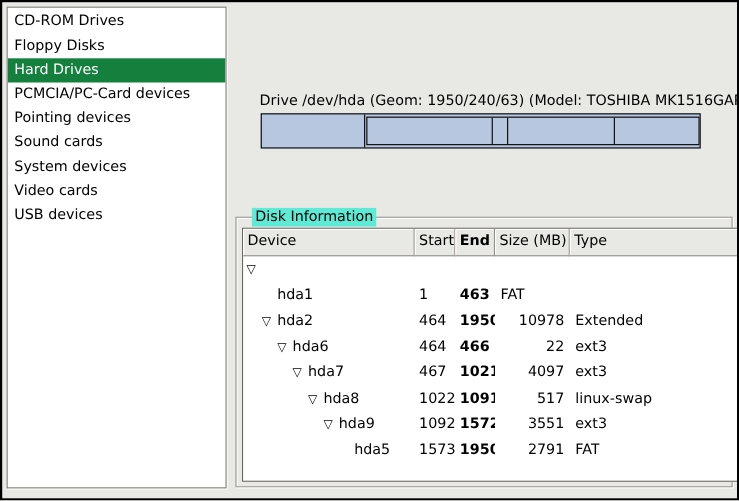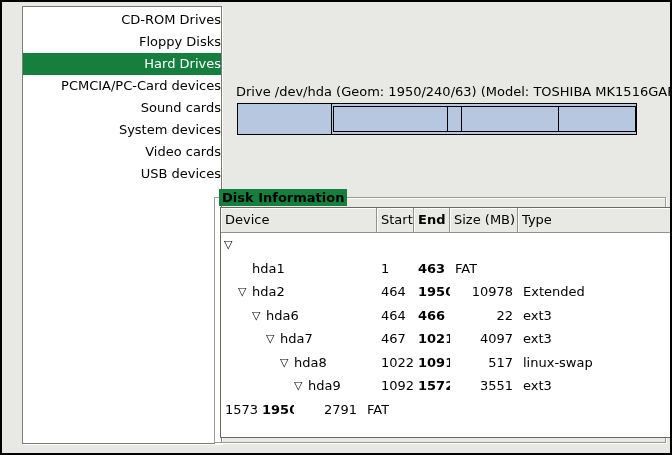--- a/index.html
+++ b/index.html
@@ -10,28 +10,27 @@
     background:#e8e8e4;
     border:2px solid #000;
     font-family:"DejaVu Sans", sans-serif;
     font-size:13px;
     color:#000;
     overflow:hidden;
   }
 
   
   .sidebar {
-    position:absolute; left:20px; top:4px;
+    position:absolute; left:4px; top:4px;
     width:200px; height:438px;
     background:#fff;
     border:1px solid #7e7b74;
     box-shadow:1px 1px 0 #fff;
     padding-top:2px;
     overflow:hidden;
-    text-align:right;
   }
   .sb-item {
     height:22px; line-height:22px;
     padding-left:6px;
     white-space:nowrap;
   }
   .sb-item.selected { background:#15803d; color:#fff; }
 
   
   .drive-title { position:absolute; left:234px; top:82px; white-space:nowrap; }
@@ -51,26 +50,25 @@
   .bar-div { position:absolute; top:0; bottom:0; width:1px; background:#000; }
 
   
   .frame {
     position:absolute; left:212px; top:195px;
     width:452px; height:246px;
     border:1px solid #9c9a94;
     box-shadow:inset 1px 1px 0 #fff, 1px 1px 0 #fff;
   }
   .frame-label {
-    position:absolute; top:-9px; left:4px;
-    background:#15803d;
+    position:absolute; top:-9px; left:14px;
+    background:#5eead4;
     padding:0 3px;
     line-height:17px;
     white-space:nowrap;
-    font-weight:bold;
   }
 
   
   .table {
     position:absolute; left:5px; top:9px;
     width:519px; height:231px;
     background:#fff;
     border:1px solid #6b6961;
     overflow:hidden;
   }
@@ -107,20 +105,21 @@
 </head>
 <body>
 
 <div class="window">
 
   <div class="sidebar">
       <div class="sb-item">CD-ROM Drives</div>
       <div class="sb-item">Floppy Disks</div>
       <div class="sb-item selected">Hard Drives</div>
       <div class="sb-item">PCMCIA/PC-Card devices</div>
+      <div class="sb-item">Pointing devices</div>
       <div class="sb-item">Sound cards</div>
       <div class="sb-item">System devices</div>
       <div class="sb-item">Video cards</div>
       <div class="sb-item">USB devices</div>
     </div>
 
   <div class="drive-title">Drive /dev/hda (Geom: 1950/240/63) (Model: TOSHIBA MK1516GAP)</div>
 
   <div class="bar" id="partition-bar">
       <div class="bar-seg1" style="width: 94px;"></div>
@@ -212,20 +211,25 @@
               <span class="indent" style="width: 73px;"></span>
               <span class="expander">▽</span>
               <span>hda9</span>
             </div>
             <div class="td col-start">1092</div>
             <div class="td col-end">1572</div>
             <div class="td col-size">3551</div>
             <div class="td col-type">ext3</div>
           </div>
           <div class="tr">
+            <div class="td col-device device-cell">
+              <span class="indent" style="width: 87px;"></span>
+              <span class="expander"></span>
+              <span>hda5</span>
+            </div>
             <div class="td col-start">1573</div>
             <div class="td col-end">1950</div>
             <div class="td col-size">2791</div>
             <div class="td col-type">FAT</div>
           </div>
         </div>
     </div>
   </div>
 
 </div>

